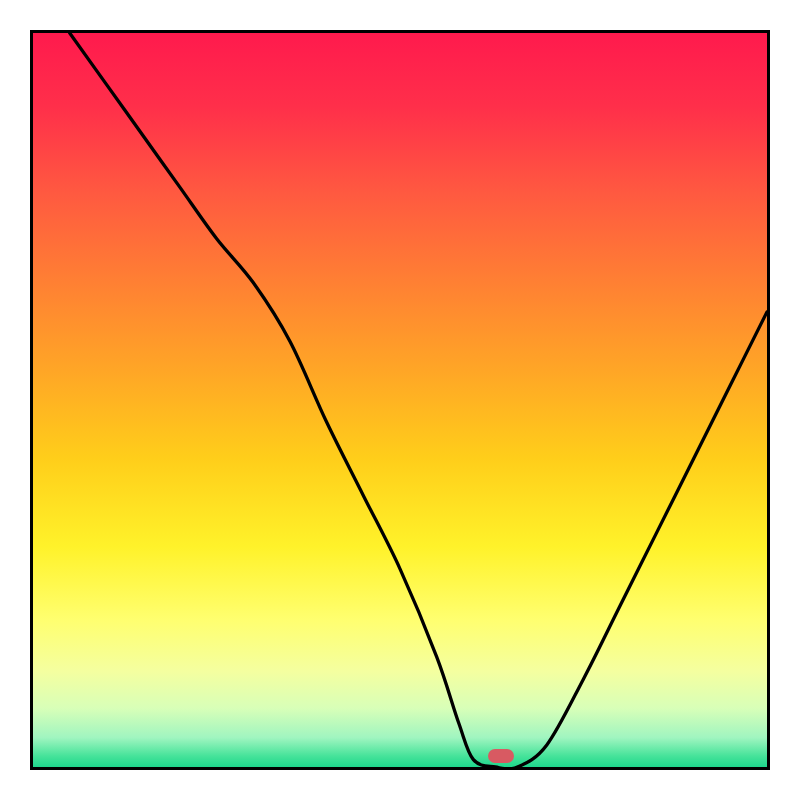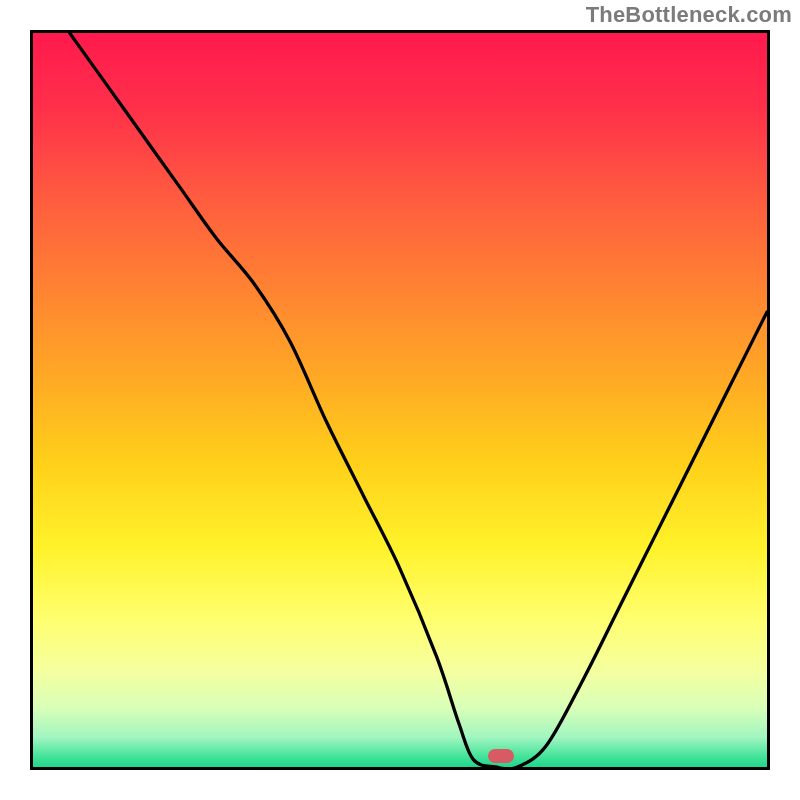--- a/index.html
+++ b/index.html
@@ -51,21 +51,20 @@
     height: 14px;
     border-radius: 7px;
     transform: translate(-50%, -50%);
   }
 </style>
 </head>
 <body>
 
 <div class="frame">
 
-  <div class="watermark">TheBottleneck.com</div>
 
   <div class="plot-border">
     <svg class="gradient" viewBox="0 0 100 100" preserveAspectRatio="none">
       <defs>
         <linearGradient id="bg-grad" x1="0" y1="0" x2="0" y2="1">
             <stop offset="0%" stop-color="#ff1a4d"></stop>
             <stop offset="10%" stop-color="#ff2f4a"></stop>
             <stop offset="22%" stop-color="#ff5a40"></stop>
             <stop offset="34%" stop-color="#ff8033"></stop>
             <stop offset="46%" stop-color="#ffa626"></stop>

